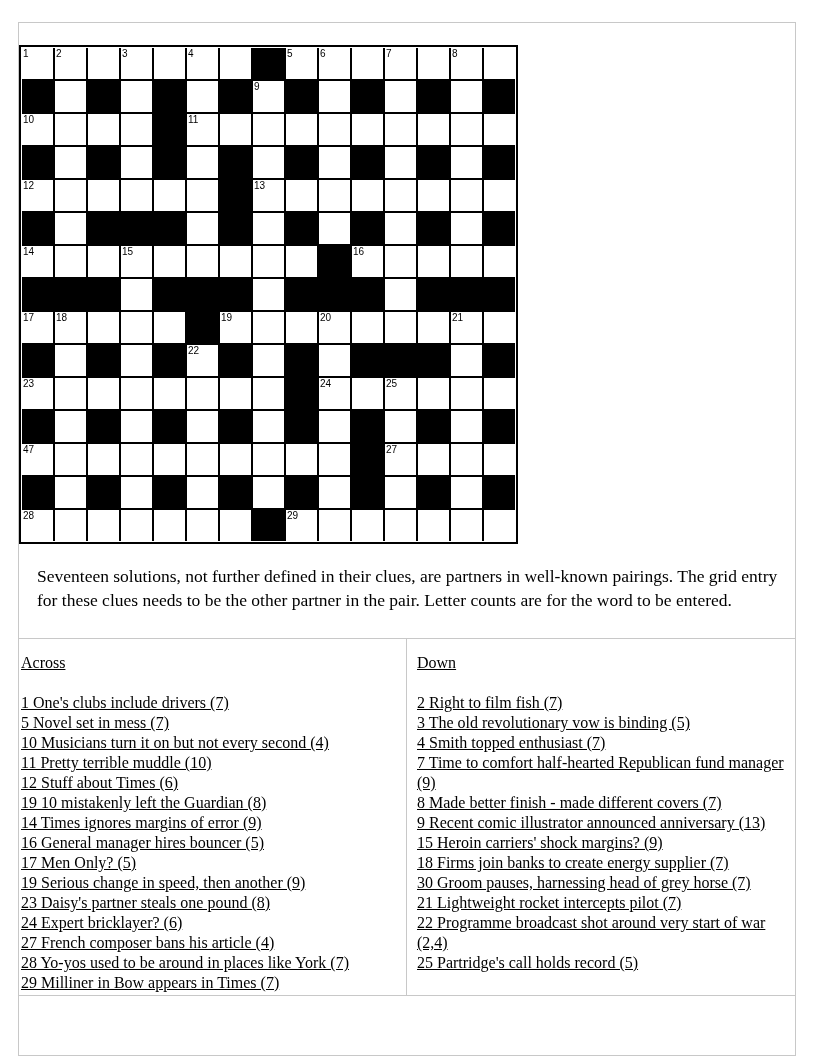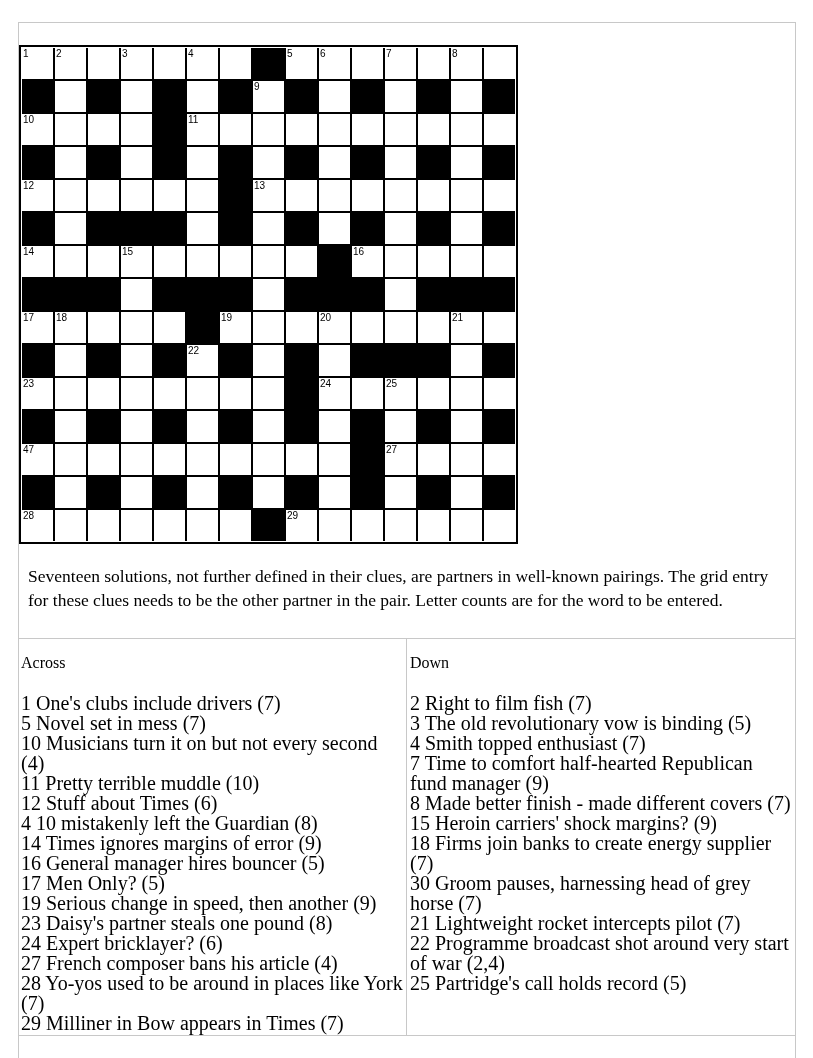--- a/index.html
+++ b/index.html
@@ -28,30 +28,30 @@
     background: var(--grid-black, #000);
   }
   .cell { position: relative; background: var(--grid-white, #fff); }
   .cell.black { background: var(--grid-black, #000); }
   .cell .num {
     position: absolute; top: 0; left: 1px;
     font-family: "Liberation Sans", sans-serif;
     font-size: 10px; line-height: 11px; color: #000;
   }
   .preamble {
-    margin: 20px 4px 0 9px;
+    margin: 20px 4px 0 18px;
     font-size: 17.5px; line-height: 24px;
     padding-bottom: 26px;
   }
-  .clues-row { display: flex; border-top: 1px solid var(--frame-border, #c8c8c8); }
+  .clues-row { display: flex; border-top: 1px solid var(--frame-border, #c8c8c8); text-decoration: underline; }
   .clue-col { padding: 14px 2px 2px 2px; }
   .clue-col.left { width: 387px; }
-  .clue-col.right { flex: 1; border-left: 1px solid var(--frame-border, #c8c8c8); padding-left: 3px; }
+  .clue-col.right { flex: 1; border-left: 1px solid var(--frame-border, #c8c8c8); padding-left: 10px; }
   .clue-head { font-size: 16px; line-height: 20px; margin-bottom: 20px; }
-  .clue { font-size: 20px; line-height: 20px; }
+  .clue { font-size: 16px; line-height: 20px; }
   .bottom-row { border-top: 1px solid var(--frame-border, #c8c8c8); height: 60px; }
 </style>
 </head>
 <body>
 
 <div class="doc">
 
   <div class="top-cell">
     <div class="grid-frame">
       <div class="xw-grid" id="xw-grid">
@@ -345,40 +345,41 @@
 
   <div class="clues-row">
     <div class="clue-col left">
       <div class="clue-head">Across</div>
       <div class="clue-list" id="across-list">
           <div class="clue">1 One's clubs include drivers (7)</div>
           <div class="clue">5 Novel set in mess (7)</div>
           <div class="clue">10 Musicians turn it on but not every second (4)</div>
           <div class="clue">11 Pretty terrible muddle (10)</div>
           <div class="clue">12 Stuff about Times (6)</div>
-          <div class="clue">4 10 mistakenly left the Guardian (8)</div>
+          <div class="clue">19 10 mistakenly left the Guardian (8)</div>
           <div class="clue">14 Times ignores margins of error (9)</div>
           <div class="clue">16 General manager hires bouncer (5)</div>
           <div class="clue">17 Men Only? (5)</div>
           <div class="clue">19 Serious change in speed, then another (9)</div>
           <div class="clue">23 Daisy's partner steals one pound (8)</div>
           <div class="clue">24 Expert bricklayer? (6)</div>
           <div class="clue">27 French composer bans his article (4)</div>
           <div class="clue">28 Yo-yos used to be around in places like York (7)</div>
           <div class="clue">29 Milliner in Bow appears in Times (7)</div>
         </div>
     </div>
     <div class="clue-col right">
       <div class="clue-head">Down</div>
       <div class="clue-list" id="down-list">
           <div class="clue">2 Right to film fish (7)</div>
           <div class="clue">3 The old revolutionary vow is binding (5)</div>
           <div class="clue">4 Smith topped enthusiast (7)</div>
           <div class="clue">7 Time to comfort half-hearted Republican fund manager (9)</div>
           <div class="clue">8 Made better finish - made different covers (7)</div>
+          <div class="clue">9 Recent comic illustrator announced anniversary (13)</div>
           <div class="clue">15 Heroin carriers' shock margins? (9)</div>
           <div class="clue">18 Firms join banks to create energy supplier (7)</div>
           <div class="clue">30 Groom pauses, harnessing head of grey horse (7)</div>
           <div class="clue">21 Lightweight rocket intercepts pilot (7)</div>
           <div class="clue">22 Programme broadcast shot around very start of war (2,4)</div>
           <div class="clue">25 Partridge's call holds record (5)</div>
         </div>
     </div>
   </div>
 

